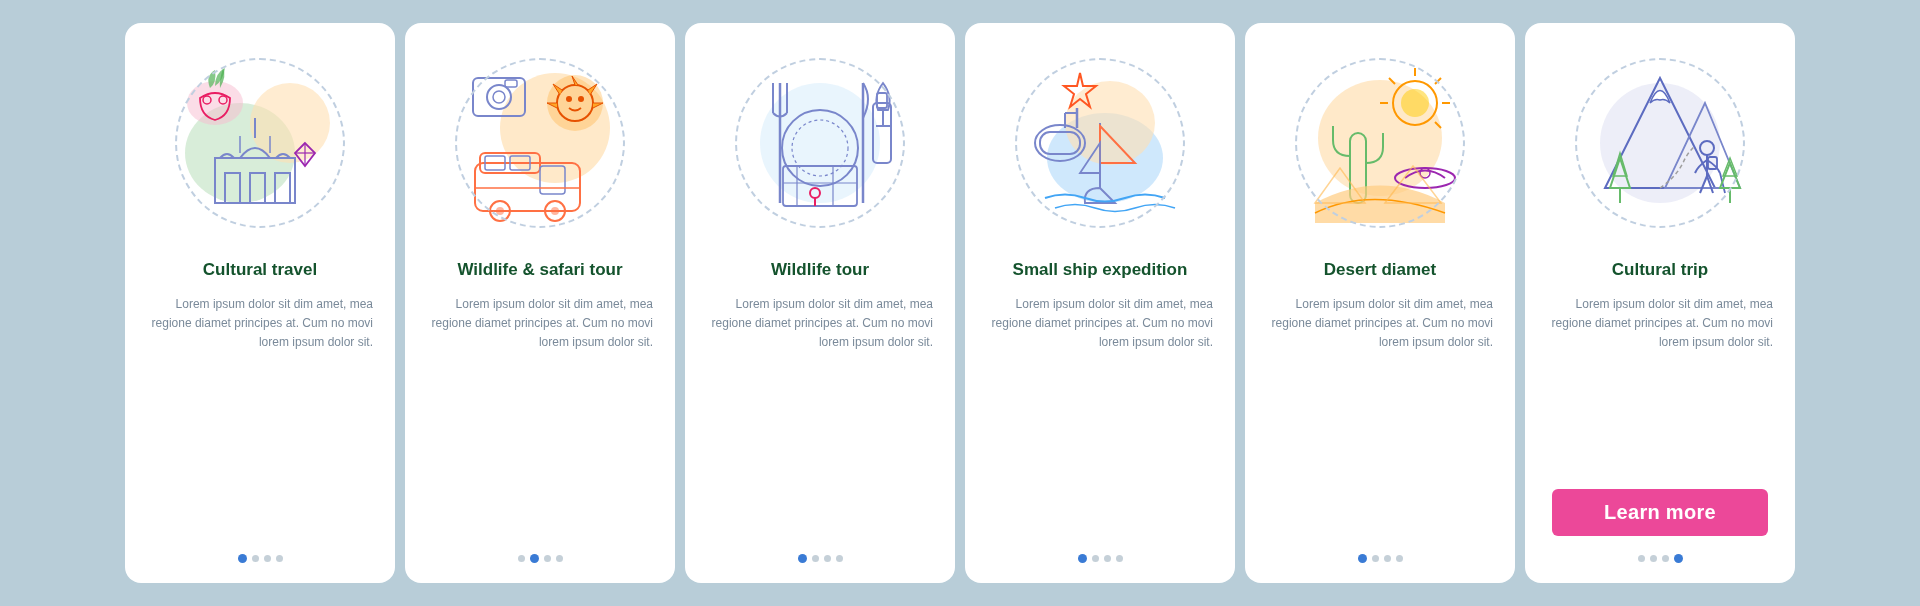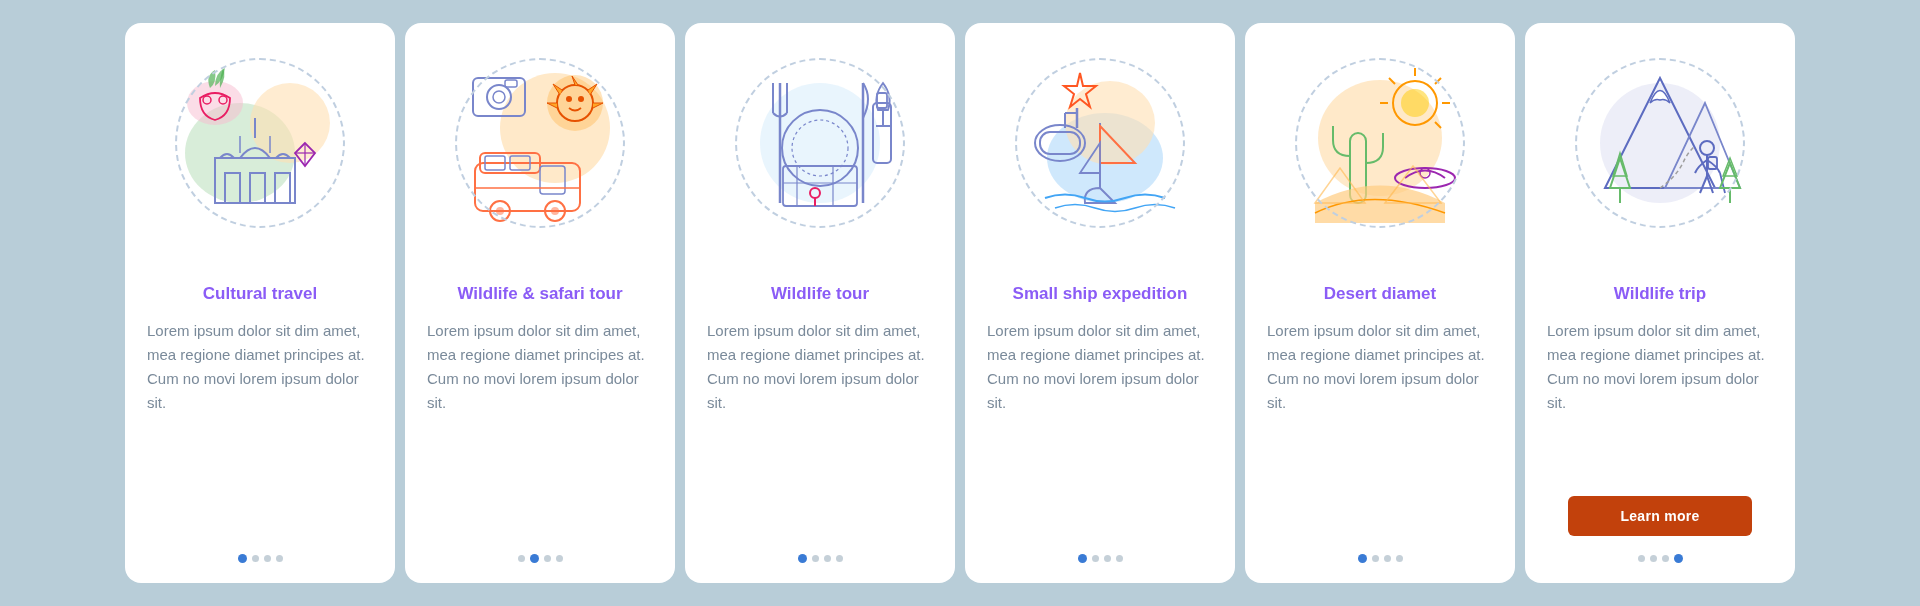--- a/index.html
+++ b/index.html
@@ -44,30 +44,29 @@
       height: 170px;
       border: 2px dashed #c0cfe0;
       border-radius: 50%;
       top: 50%;
       left: 50%;
       transform: translate(-50%, -50%);
     }
     .card-title {
       font-size: 17px;
       font-weight: 600;
-      color: #8b5cf6;
+      color: #14532d;
       text-align: center;
       margin-bottom: 14px;
       line-height: 1.3;
-      margin-top: 24px;
     }
     .card-body {
-      font-size: 15px;
+      font-size: 12px;
       color: #7a8a9a;
-      text-align: left;
+      text-align: right;
       line-height: 1.6;
       flex: 1;
     }
     .card-dots {
       display: flex;
       gap: 5px;
       margin-top: 18px;
       align-items: center;
     }
     .dot {
@@ -75,26 +74,26 @@
       height: 7px;
       border-radius: 50%;
       background: #c5d0d8;
     }
     .dot.active {
       background: #3a7bd5;
       width: 9px;
       height: 9px;
     }
     .learn-more-btn {
-      background: #c2410c;
+      background: #ec4899;
       color: white;
       border: none;
       border-radius: 6px;
       padding: 12px 52px;
-      font-size: 14px;
+      font-size: 20px;
       font-weight: 600;
       cursor: pointer;
       margin-top: 14px;
       letter-spacing: 0.3px;
     }
 
     
     svg { overflow: visible; }
   </style>
 </head>
@@ -353,21 +352,21 @@
 
         <polygon points="45,140 55,110 65,140" fill="none" stroke="#66bb6a" stroke-width="2"></polygon>
         <polygon points="48,128 55,105 62,128" fill="none" stroke="#66bb6a" stroke-width="1.5"></polygon>
         <line x1="55" y1="140" x2="55" y2="155" stroke="#66bb6a" stroke-width="2"></line>
 
         <polygon points="155,140 165,115 175,140" fill="none" stroke="#66bb6a" stroke-width="2"></polygon>
         <polygon points="158,128 165,110 172,128" fill="none" stroke="#66bb6a" stroke-width="1.5"></polygon>
         <line x1="165" y1="140" x2="165" y2="155" stroke="#66bb6a" stroke-width="2"></line>
       </svg>
     </div>
-    <div class="card-title">Wildlife trip</div>
+    <div class="card-title">Cultural trip</div>
     <div class="card-body">Lorem ipsum dolor sit dim amet, mea regione diamet principes at. Cum no movi lorem ipsum dolor sit.</div>
     <button class="learn-more-btn">Learn more</button>
     <div class="card-dots">
       <div class="dot"></div>
       <div class="dot"></div>
       <div class="dot"></div>
       <div class="dot active"></div>
     </div>
   </div>
 

